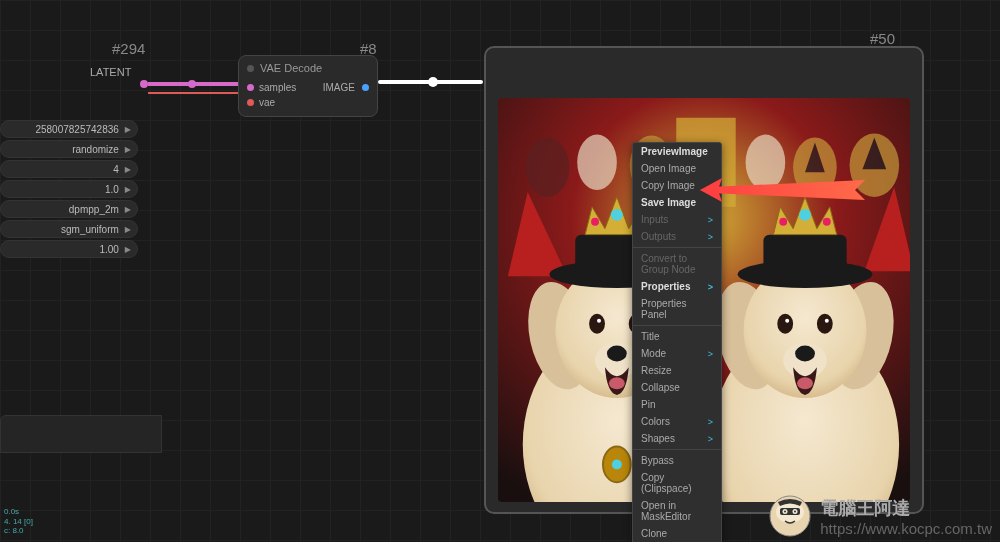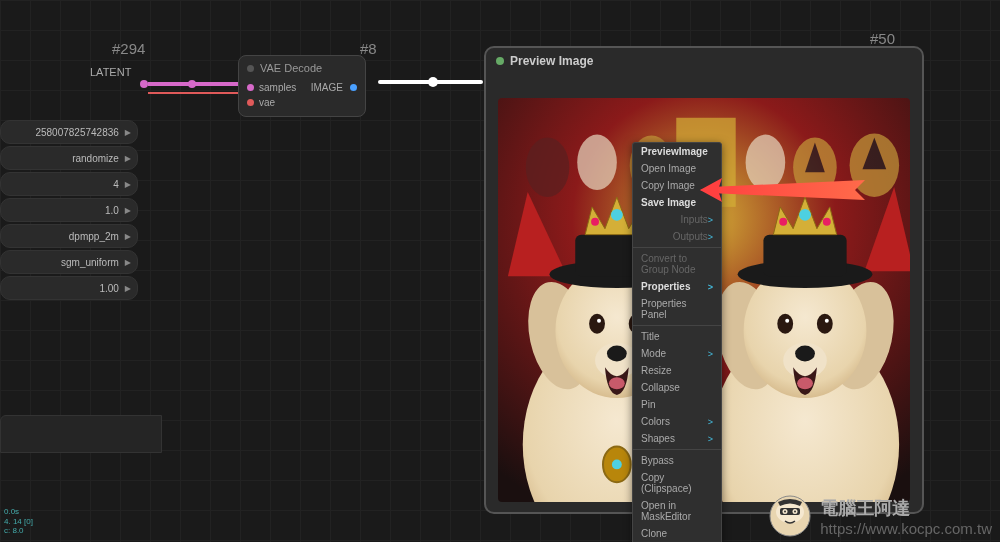--- a/index.html
+++ b/index.html
@@ -23,35 +23,35 @@
     position: absolute;
     color: #888; font-size: 15px;
   }
   
   .params {
     position: absolute; left: 0; top: 120px; width: 138px;
   }
   .param-row {
     display: flex; align-items: center; justify-content: flex-end;
     background: #2a2a2a; border: 1px solid #333; border-radius: 10px;
-    height: 24px; margin-bottom: 2px; padding: 0 6px;
+    height: 18px; margin-bottom: 2px; padding: 0 6px;
     color: #bbb; font-size: 10px;
   }
   .param-row .tri { margin-left: 6px; color: #888; font-size: 8px; }
   .latent-label {
     position: absolute; left: 90px; top: 66px;
     color: #aaa; font-size: 11px; text-align: center;
   }
   .latent-dot {
     position: absolute; left: 140px; top: 80px;
     width: 8px; height: 8px; border-radius: 50%; background: #d669c9;
   }
   
   .vae-node {
-    position: absolute; left: 238px; top: 55px; width: 128px;
+    position: absolute; left: 238px; top: 55px; width: 140px;
     background: #2a2a2a; border: 1px solid #444; border-radius: 8px;
     padding-bottom: 6px;
   }
   .vae-title {
     display: flex; align-items: center; gap: 6px;
     padding: 6px 8px; color: #999; font-size: 11px;
   }
   .vae-title .bullet { width: 7px; height: 7px; border-radius: 50%; background: #555; }
   .vae-row {
     display: flex; justify-content: space-between; align-items: center;
@@ -110,21 +110,21 @@
     position: absolute; left: 632px; top: 142px; width: 90px;
     background: #2f2f2f; border: 1px solid #444; border-radius: 3px;
     font-size: 10px; z-index: 50;
     box-shadow: 0 2px 8px rgba(0,0,0,0.5);
   }
   .ctx-item {
     padding: 3px 8px; color: #aaa; position: relative;
     display: flex; justify-content: space-between; align-items: center;
   }
   .ctx-item.bold { color: #ddd; font-weight: bold; }
-  .ctx-item.dim { color: #666; justify-content: flex-end; }
+  .ctx-item.dim { color: #666; }
   .ctx-item .arrow { color: #4bd; font-size: 9px; }
   .ctx-sep { height: 1px; background: #444; margin: 2px 0; }
   
   .red-arrow {
     position: absolute; left: 700px; top: 172px; width: 170px; height: 40px;
     z-index: 60;
   }
   
   .bottom-panel {
     position: absolute; left: 0; top: 415px; width: 162px; height: 38px;
@@ -207,24 +207,20 @@
   <div class="vae-row">
     <span class="inport">
         <span class="dot dot-vae"></span>
         <span>vae</span>
       </span>
     <span></span>
   </div>
 </div>
 
 <div class="preview-node">
-  <div class="preview-header">
-    <span class="bullet"></span>
-    <span>Preview Image</span>
-  </div>
   <div class="preview-img">
     <svg viewBox="0 0 416 408" preserveAspectRatio="xMidYMid slice">
       <defs>
         <radialGradient id="fur" cx="50%" cy="40%" r="70%">
           <stop offset="0%" stop-color="#f5e8d0"></stop>
           <stop offset="70%" stop-color="#e8d4ac"></stop>
           <stop offset="100%" stop-color="#c9a876"></stop>
         </radialGradient>
         <radialGradient id="bg" cx="50%" cy="30%" r="80%">
           <stop offset="0%" stop-color="#d4af37"></stop>

